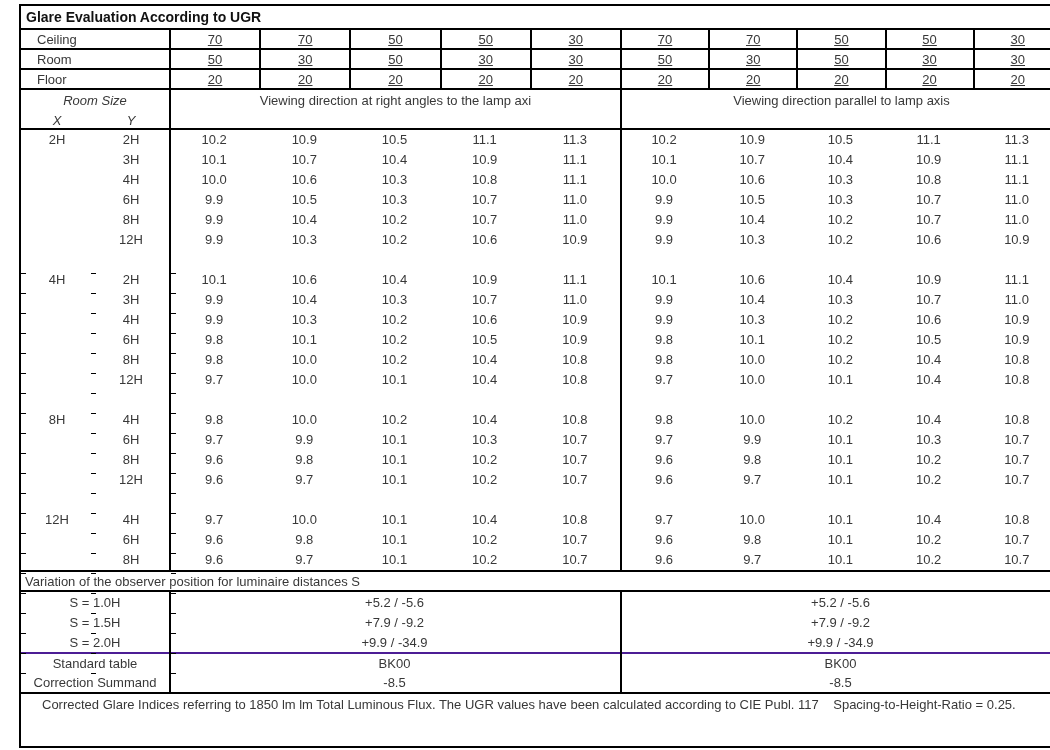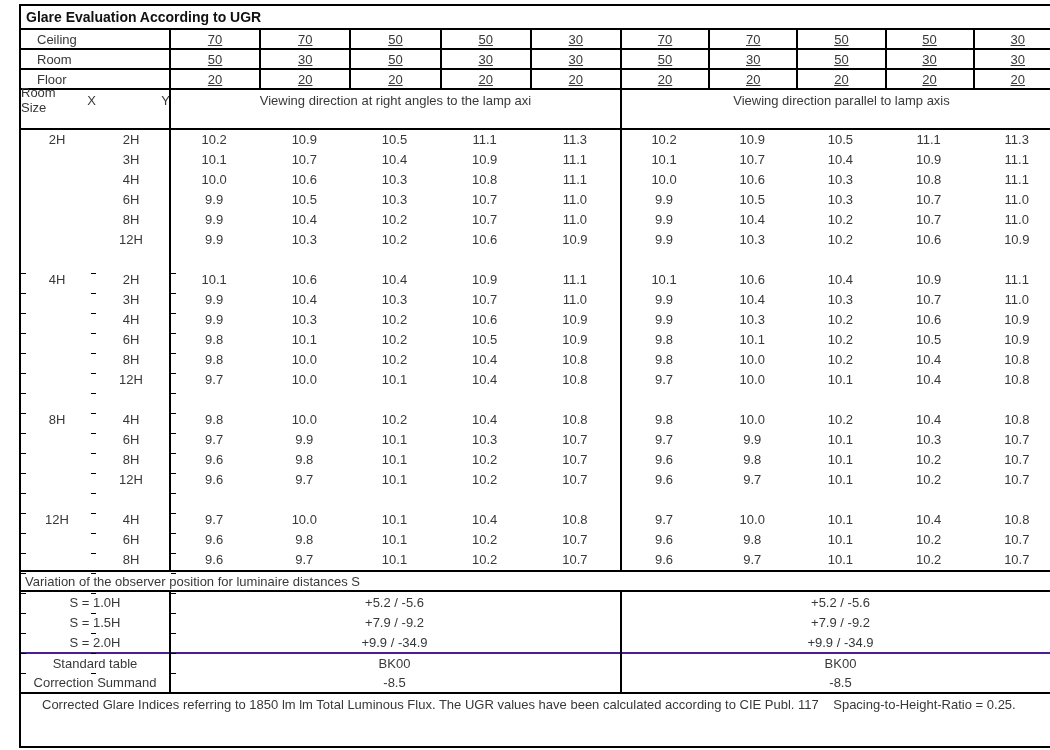--- a/index.html
+++ b/index.html
@@ -12,21 +12,21 @@
   .trow{height:24px;border-bottom:2px solid #000;font-weight:bold;font-size:14px;
         color:#111;display:flex;align-items:center;padding-left:5px;}
   
   .hrow{height:20px;border-bottom:2px solid #000;display:grid;
         grid-template-columns:148px repeat(5,90.2px) repeat(5,88.2px);}
   .hrow .lab{display:flex;align-items:center;padding-left:16px;}
   .hrow .v{border-left:2px solid #000;display:flex;align-items:center;justify-content:center;text-decoration:underline;}
   
   .ghrow{height:40px;border-bottom:2px solid #000;display:grid;
          grid-template-columns:148px 451px 441px;}
-  .rs{display:flex;flex-direction:row;}
+  .rs{display:flex;flex-direction:column;font-style:italic;}
   .rs .l1{height:20px;display:flex;align-items:center;justify-content:center;}
   .rs .l2{height:20px;display:grid;grid-template-columns:72px 76px;}
   .rs .l2 div{display:flex;align-items:center;justify-content:center;}
   .gh{border-left:2px solid #000;display:flex;justify-content:center;
       align-items:flex-start;padding-top:3px;}
   
   .dsec{height:440px;position:relative;border-radius:10px;}
   .dr{height:20px;display:grid;
       grid-template-columns:72px 76px repeat(5,90.2px) repeat(5,88.2px);
       align-items:center;text-align:center;}

